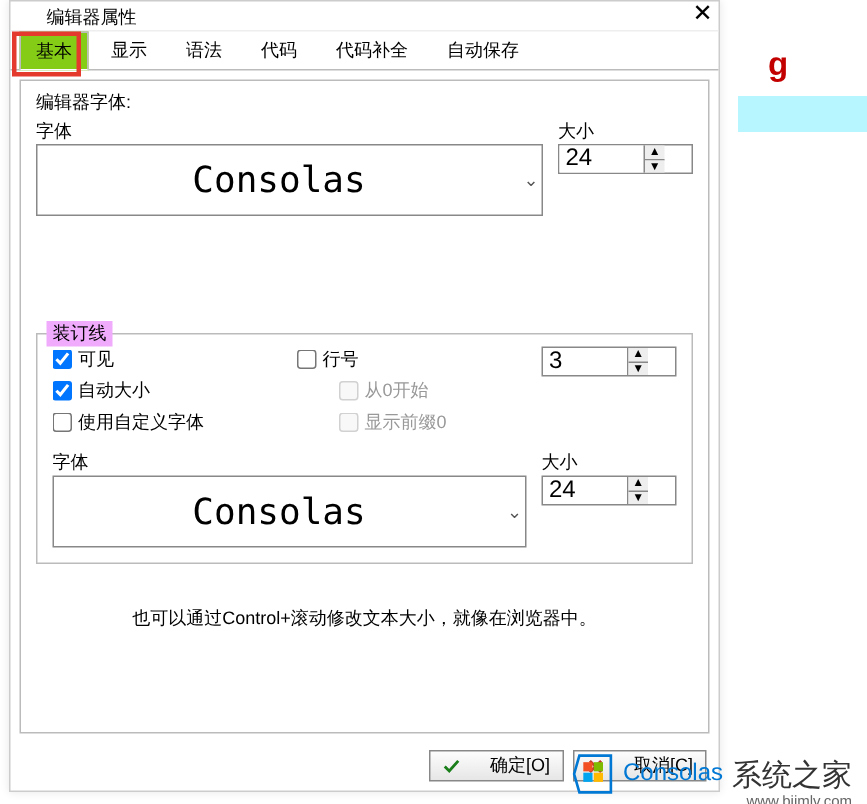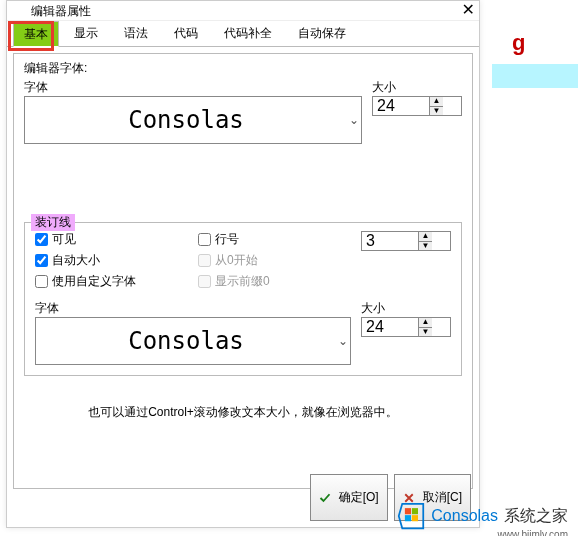--- a/index.html
+++ b/index.html
@@ -28,29 +28,29 @@
   .spin input { border: none; width: 56px; padding: 0 4px; font-size: 16px; outline: none; }
   .spin .btns { display: flex; flex-direction: column; width: 14px; border-left: 1px solid #888; }
   .spin .btns div { flex: 1; font-size: 8px; line-height: 8px; text-align: center; cursor: pointer; background: #eee; }
   .spin .btns div:first-child { border-bottom: 1px solid #888; }
   .fieldset { border: 1px solid #bbb; padding: 8px 10px 10px 10px; margin-top: 18px; position: relative; }
   .fieldset .legend { position: absolute; top: -9px; left: 6px; background: #f0abfc; padding: 0 4px; font-size: 12px; }
   .checks { display: flex; }
   .col { flex: 1; }
   .chk { display: flex; align-items: center; margin-bottom: 4px; font-size: 12px; }
   .chk input { margin: 0 4px 0 0; }
-  .chk.disabled { color: #999; }
+  .chk.disabled { color: #999; margin-left: 28px; }
   .hint { text-align: center; margin-top: 28px; font-size: 12px; }
   .buttons { position: absolute; right: 8px; bottom: 6px; display: flex; gap: 6px; }
-  .btn { display: inline-flex; align-items: center; gap: 8px; border: 1px solid #888; background: linear-gradient(#fdfdfd,#e6e6e6); padding: 14px 8px; font-size: 12px; cursor: pointer; justify-content: space-between; }
+  .btn { display: inline-flex; align-items: center; gap: 20px; border: 1px solid #888; background: linear-gradient(#fdfdfd,#e6e6e6); padding: 1px 8px; font-size: 12px; cursor: pointer; justify-content: space-between; }
   .btn svg { width: 12px; height: 12px; }
   .watermark { position: absolute; right: 10px; bottom: 6px; display: flex; align-items: center; gap: 6px; }
   .watermark .logo { width: 28px; height: 28px; }
   .watermark .txt1 { font-size: 16px; color: #0078d4; font-weight: 500; }
-  .watermark .txt2 { font-size: 16px; color: #333; }
+  .watermark .txt2 { font-size: 20px; color: #333; }
   .watermark .sub  { position: absolute; right: 0; bottom: -10px; font-size: 10px; color: #666; }
 </style>
 </head>
 <body>
 
 <div class="stage">
   <div class="bg-right">
     <div class="bg-red-marker">g</div>
     <div class="bg-cyan"></div>
   </div>

